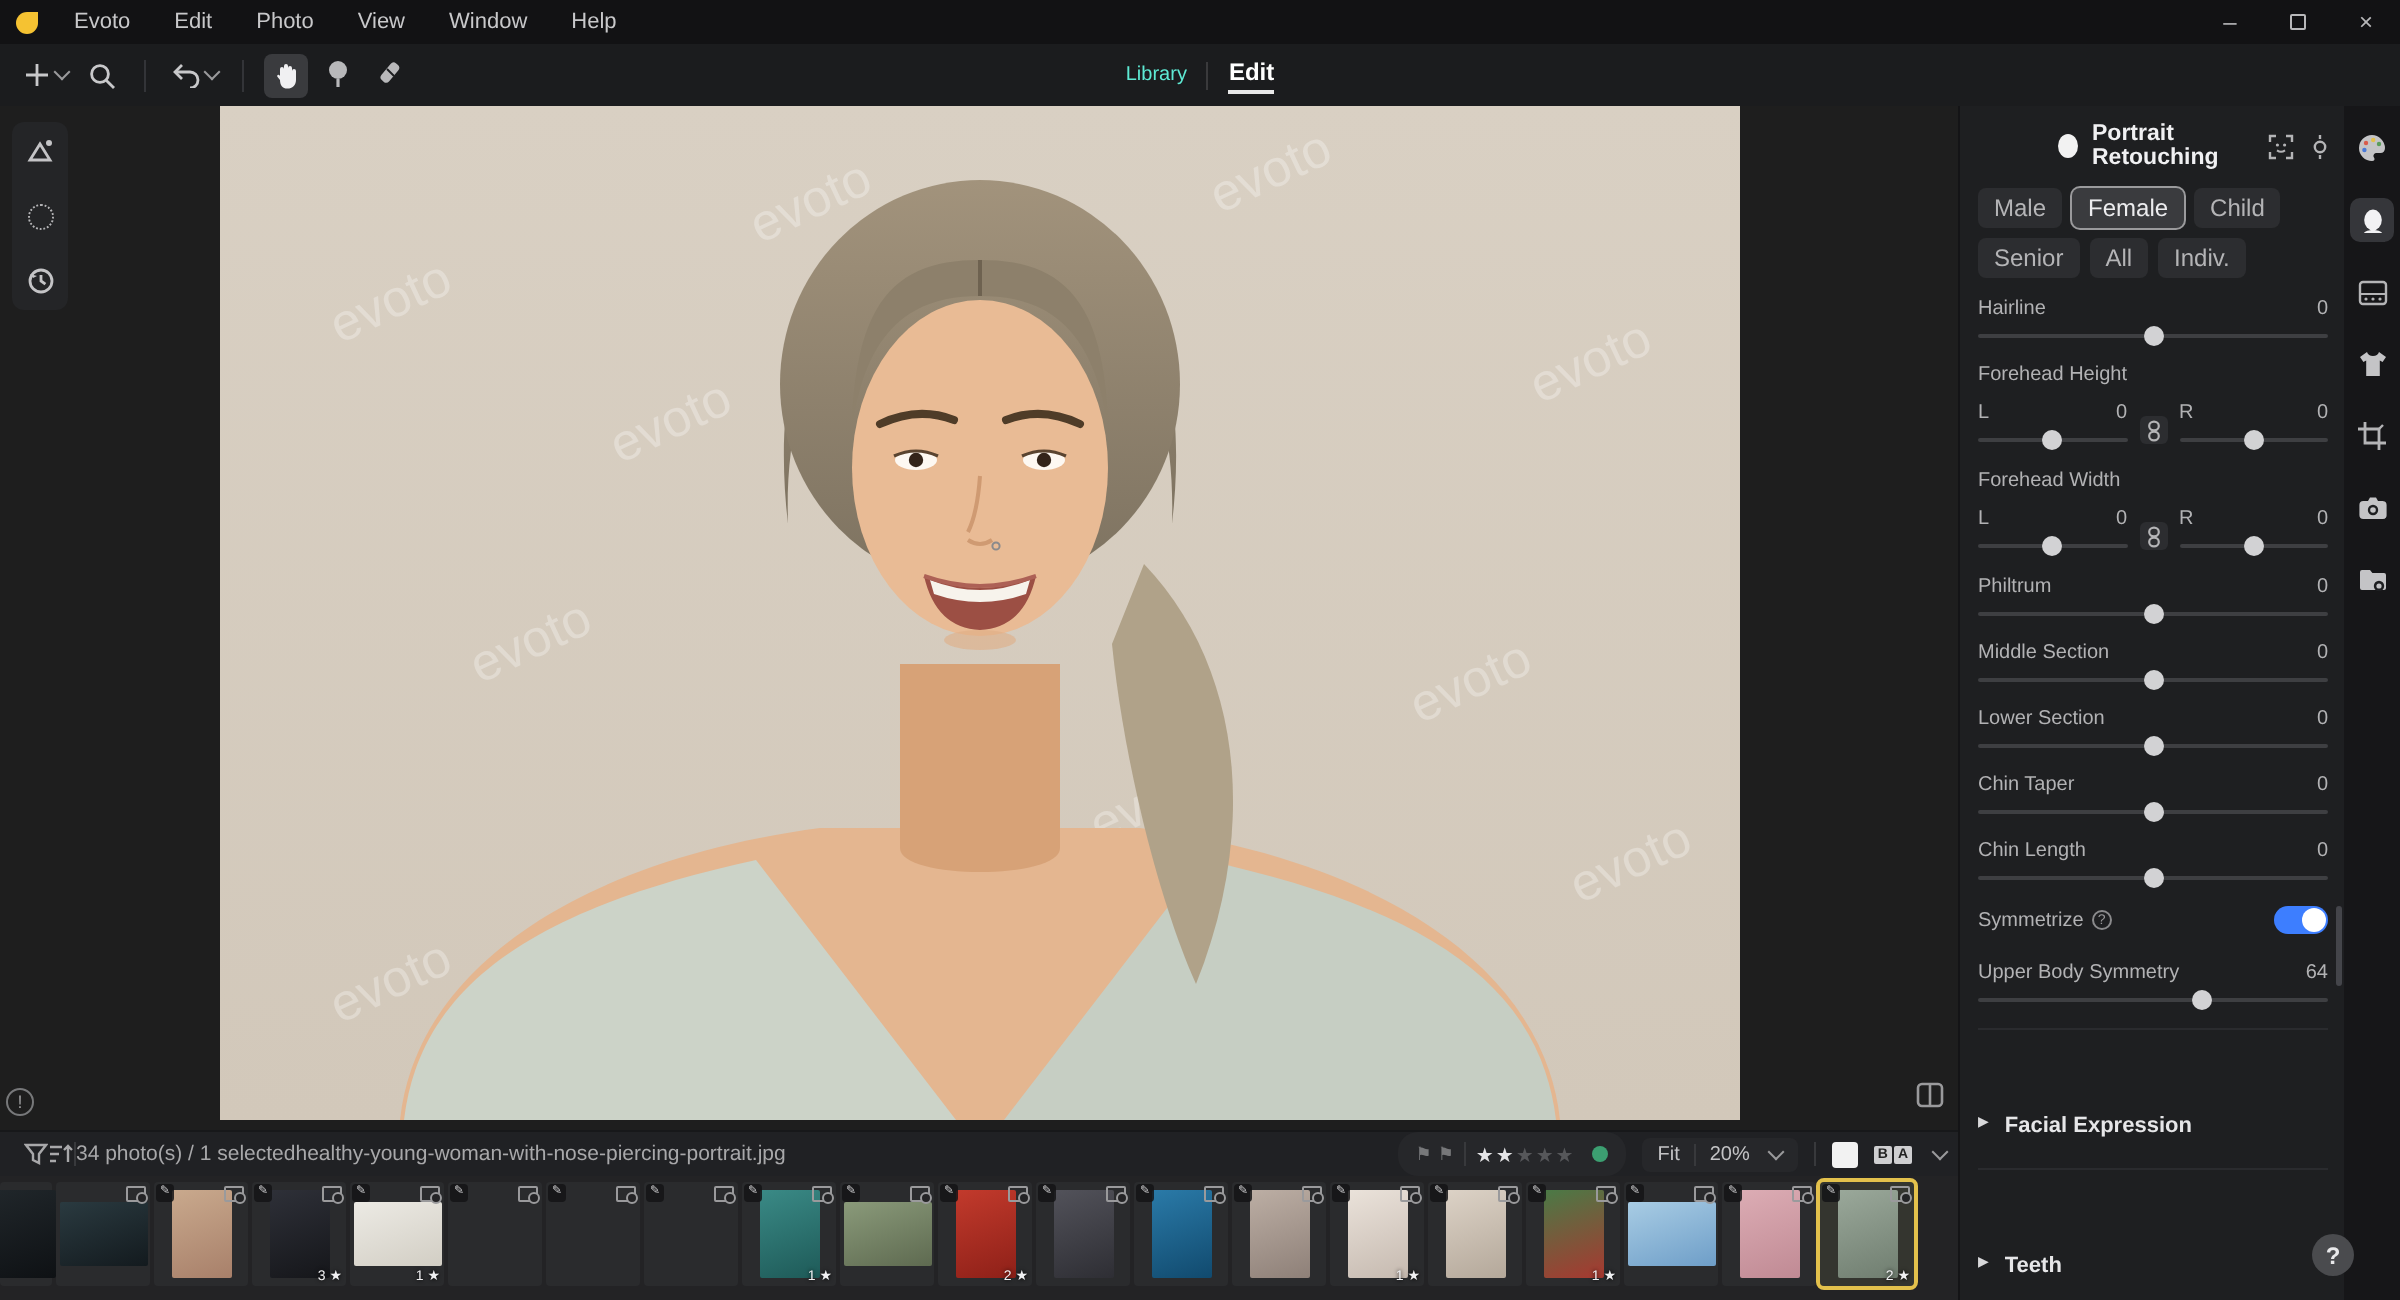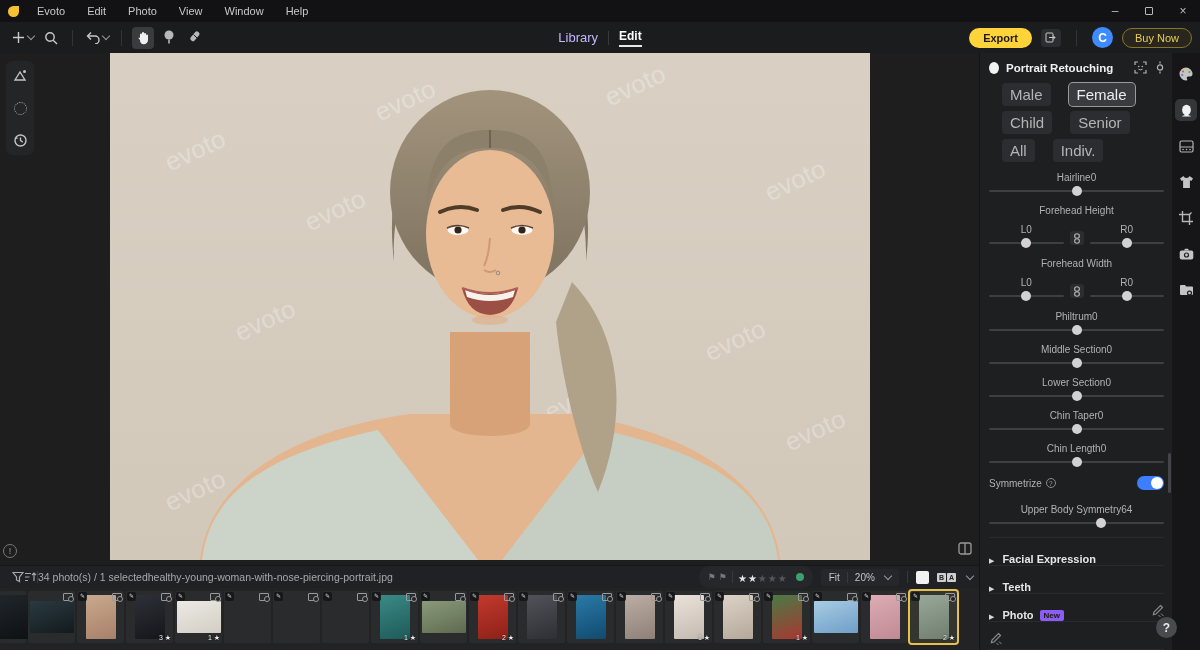--- a/index.html
+++ b/index.html
@@ -23,21 +23,21 @@
   .tb-left { display:flex; align-items:center; gap:4px; padding-left:10px; }
   .tb-btn { height:22px; min-width:22px; display:flex; align-items:center; justify-content:center;
     border-radius:4px; padding:0 2px; }
   .tb-btn.active { background:#3a3b3e; }
   .tb-divider { width:1px; height:16px; background:#333438; margin:0 6px; }
   .chev { width:6px; height:6px; border-right:1.5px solid #9a9a9c; border-bottom:1.5px solid #9a9a9c;
     transform:rotate(45deg); margin-left:3px; margin-top:-3px; }
   .tb-center { position:absolute; left:0; right:0; top:0; height:31px; display:flex;
     align-items:center; justify-content:center; gap:10px; pointer-events:none; }
   .tb-center > * { pointer-events:auto; }
-  .tab-library { font-size:13px; color:#c4b5fd; }
+  .tab-library { font-size:10px; color:#5eead4; }
   .tab-sep { width:1px; height:14px; background:#3a3a3c; }
   .tab-edit { font-size:12px; color:#fff; font-weight:bold; border-bottom:2px solid #e8e8e8; padding-bottom:2px; }
   .tb-right { position:absolute; right:8px; top:0; height:31px; display:flex; align-items:center; gap:9px; }
   .export-btn { background:#ffd43b; color:#1c1a10; font-size:11px; font-weight:bold;
     border-radius:11px; padding:4px 14px; }
   .share-btn { width:20px; height:18px; background:#2c2d30; border-radius:4px;
     display:flex; align-items:center; justify-content:center; }
   .avatar { width:21px; height:21px; border-radius:50%; background:#3e8bff; color:#fff;
     font-size:12px; font-weight:bold; display:flex; align-items:center; justify-content:center; }
   .buynow-btn { border:1px solid #877628; color:#e9cc4f; background:rgba(255,212,59,.06);
@@ -89,45 +89,45 @@
   .badge-img { position:absolute; right:2px; top:2px; width:10px; height:8px; border:1px solid #9a9a9c;
     border-radius:1px; }
   .badge-img::after { content:""; position:absolute; right:-2px; bottom:-2px; width:4px; height:4px;
     border:1px solid #9a9a9c; border-radius:50%; background:#232325; }
   .badge-rating { position:absolute; right:2px; bottom:1px; font-size:7px; color:#f0f0f2;
     text-shadow:0 0 2px #000; }
 
   
   .right-panel { position:absolute; left:979px; top:53px; width:193px; height:597px; background:#1e1f21;
     border-left:1px solid #141416; padding:8px 8px 0 9px; overflow:hidden; }
-  .rp-header { display:flex; align-items:center; gap:7px; margin-bottom:9px; }
+  .rp-header { display:flex; align-items:center; gap:7px; margin-bottom:9px;margin-left:40px; }
   .rp-dot { width:10px; height:12px; background:#f2f2f2; border-radius:50%; }
   .rp-title { font-size:11.5px; font-weight:bold; color:#f0f0f2; flex:1; }
   .rp-hicons { display:flex; gap:9px; }
   .preset-row { display:flex; flex-wrap:wrap; gap:5px; margin-bottom:10px; }
-  .preset-btn { background:#2c2d30; color:#b4b4b6; font-size:15px; border-radius:4px; padding:3px 8px;margin-left:13px; }
+  .preset-btn { background:#2c2d30; color:#b4b4b6; font-size:12px; border-radius:4px; padding:3px 8px; }
   .preset-btn.active { background:#3a3b3e; color:#ececee; box-shadow:0 0 0 1px #9a9a9c; }
   .ctl-row { margin-bottom:13px; }
-  .ctl-head { display:flex; justify-content:center; font-size:10px; color:#b2b2b4; margin-bottom:7px; }
+  .ctl-head { display:flex; justify-content:space-between; font-size:10px; color:#b2b2b4; margin-bottom:7px; }
   .track { position:relative; height:2px; background:#3e3f42; border-radius:1px; }
   .thumbk { position:absolute; top:50%; width:10px; height:10px; border-radius:50%; background:#d2d2d4;
     transform:translate(-50%,-50%); }
-  .dual-label { font-size:10px; color:#b2b2b4; margin-bottom:7px;text-align:center; }
+  .dual-label { font-size:10px; color:#b2b2b4; margin-bottom:7px; }
   .dual-wrap { display:flex; align-items:center; gap:6px; }
   .dual-half { flex:1; }
   .link-box { width:14px; height:14px; background:#2c2d30; border-radius:3px; display:flex;
     align-items:center; justify-content:center; margin-top:8px; }
   .sym-row { display:flex; align-items:center; justify-content:space-between; margin:2px 0 14px 0; }
   .sym-label { font-size:10px; color:#b2b2b4; display:flex; align-items:center; gap:4px; }
   .info-q { width:10px; height:10px; border:1px solid #8a8a8c; border-radius:50%; font-size:7px;
     color:#9a9a9c; display:flex; align-items:center; justify-content:center; }
   .toggle { width:27px; height:14px; background:#3d7eff; border-radius:7px; position:relative; }
   .toggle-knob { position:absolute; right:1px; top:1px; width:12px; height:12px; background:#fff; border-radius:50%; }
   .rp-sections { border-top:1px solid #2a2b2e; }
-  .section-row { display:flex; align-items:flex-end; gap:8px; height:28px; border-bottom:1px solid #2a2b2e; }
+  .section-row { display:flex; align-items:flex-start; gap:8px; height:28px; border-bottom:1px solid #2a2b2e;margin-top:42px; }
   .sec-caret { font-size:7px; color:#d8d8da; }
   .sec-label { font-size:11px; font-weight:bold; color:#e6e6e8; flex:1; display:flex; align-items:center; gap:6px; }
   .new-badge { background:#8b5cf6; color:#1e1a08; font-size:8px; font-weight:bold; border-radius:2px;
     padding:1px 4px; }
   .rp-scroll { position:absolute; right:1px; top:400px; width:3px; height:40px; background:#44454a; border-radius:2px; }
 
   
   .right-rail { position:absolute; left:1172px; top:53px; width:28px; height:597px; background:#161618;
     display:flex; flex-direction:column; align-items:center; padding-top:10px; gap:14px; }
   .rail-btn { width:22px; height:22px; display:flex; align-items:center; justify-content:center; border-radius:5px; }
@@ -198,32 +198,20 @@
         <svg width="15" height="15" viewBox="0 0 15 15">
             <rect x="4" y="1" width="5" height="11" rx="2" transform="rotate(40 7 7)" fill="#b8b8ba"></rect>
             <path d="M5.5 4.5l3.5 3.5" stroke="#1b1c1e" stroke-width="1"></path>
           </svg>
       </div>
     </div>
     <div class="tb-center">
       <span class="tab-library">Library</span>
       <span class="tab-sep"></span>
       <span class="tab-edit">Edit</span>
-    </div>
-    <div class="tb-right">
-      <div class="export-btn">Export</div>
-      <div class="share-btn">
-        <svg width="11" height="11" viewBox="0 0 11 11">
-            <rect x="1" y="1" width="7" height="9" rx="1" fill="none" stroke="#c8c8ca"></rect>
-            <path d="M4 5.5h6M8 3.5l2 2-2 2" fill="none" stroke="#c8c8ca"></path>
-          </svg>
-      </div>
-      <div class="tb-divider"></div>
-      <div class="avatar">C</div>
-      <div class="buynow-btn">Buy Now</div>
     </div>
   </div>
 
   <div class="canvas">
     <svg class="photo" viewBox="0 0 760 508" preserveAspectRatio="none">
       <defs>
         <linearGradient id="hairg" x1="0" y1="0" x2="0" y2="1">
           <stop offset="0" stop-color="#a2937c"></stop>
             <stop offset="1" stop-color="#7d7260"></stop>
         </linearGradient>

